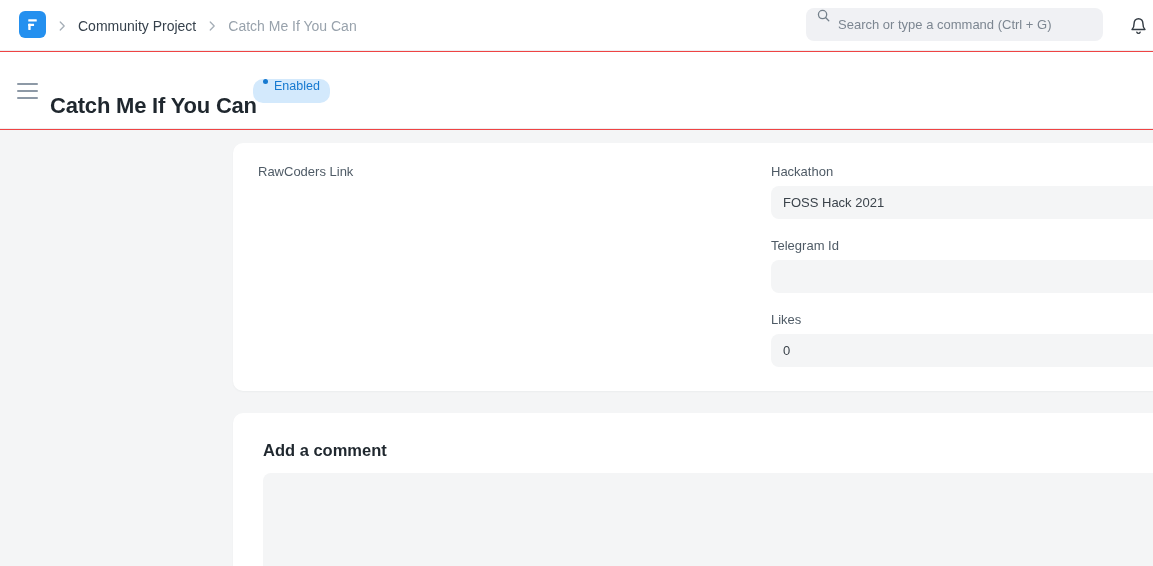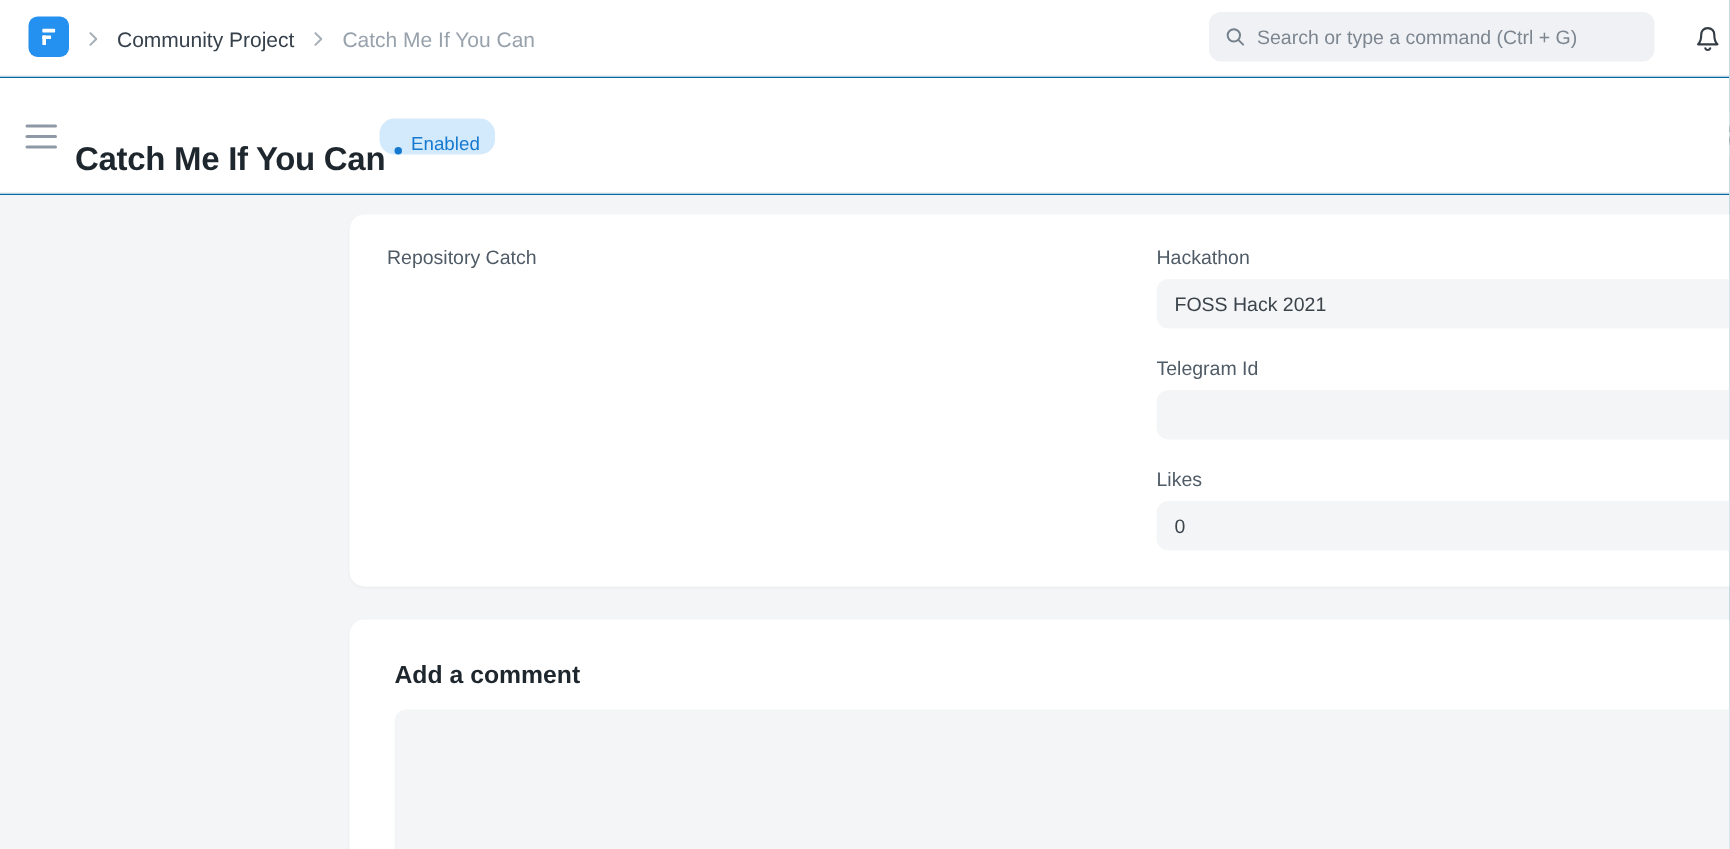--- a/index.html
+++ b/index.html
@@ -6,21 +6,21 @@
   html, body { margin: 0; padding: 0; }
   body {
     font-family: "Liberation Sans", "DejaVu Sans", sans-serif;
     background: #ffffff;
   }
   #stage {
     position: relative;
     width: 1153px;
     height: 566px;
     overflow: hidden;
-    background: #0369a1;
+    background: #ef4444;
   }
 
   
   .navbar {
     position: absolute; top: 0; left: 0; right: 0; height: 51px;
     background: #ffffff; border-bottom: 1px solid #ebeef0; z-index: 30;
   }
   .logo {
     position: absolute; left: 19px; top: 11px; width: 27px; height: 27px;
     background: #2490ef; border-radius: 6px;
@@ -31,21 +31,21 @@
     position: absolute; left: 55px; top: 0; height: 51px;
     display: flex; align-items: center; gap: 9px;
     font-size: 14px;
   }
   .crumb-sep { display: flex; align-items: center; }
   .crumb-link { color: #36414c; cursor: pointer; }
   .crumb-current { color: #98a2ac; }
   .search {
     position: absolute; right: 50px; top: 8px; width: 297px; height: 33px;
     background: #f0f1f4; border-radius: 8px;
-    display: flex; align-items: center; padding: 0 10px; gap: 7px;
+    display: flex; padding: 0 10px; gap: 7px;
   }
   .search input {
     border: none; outline: none; background: transparent;
     font-family: inherit; font-size: 13px; color: #4f5b66;
     flex: 1; padding: 0;
   }
   .search input::placeholder { color: #7c8691; opacity: 1; }
   .bell-btn {
     position: absolute; right: 2px; top: 12px; width: 26px; height: 28px;
     display: flex; align-items: center; justify-content: center;
@@ -66,21 +66,21 @@
     display: block; height: 2.4px; width: 21px; border-radius: 2px; background: #8d99a6;
   }
   .page-title {
     position: absolute; left: 50px; top: 25px;
     font-size: 22px; line-height: 27px; font-weight: 700;
     color: #1f272e; letter-spacing: -0.2px; white-space: nowrap;
   }
   .status-badge {
     position: absolute; left: 253px; top: 79px; height: 24px;
     background: #d3e9fc; color: #1579d0; border-radius: 10px;
-    display: flex; align-items: flex-end; gap: 6px; padding: 0 10px;
+    display: flex; align-items: flex-start; gap: 6px; padding: 0 10px;
     font-size: 12.5px;
   }
   .status-badge .dot {
     width: 5px; height: 5px; border-radius: 50%; background: #1579d0;
   }
   .head-btn {
     position: absolute; top: 75px; width: 30px; height: 30px;
     background: #ffffff; border: 1px solid #e5e9ec; border-radius: 9px;
     box-shadow: 0 1px 2px rgba(25,39,52,0.06);
     display: flex; align-items: center; justify-content: center;
@@ -221,21 +221,21 @@
     </span>
   </button>
 
   <main class="content">
 
     <section class="card card-form">
       <div class="form-grid">
 
         <div class="form-col">
           <div class="field">
-            <label class="field-label">Repository Catch</label>
+            <label class="field-label">RawCoders Link</label>
           </div>
           <div class="field">
           </div>
         </div>
 
         <div class="form-col">
           <div class="field">
             <label class="field-label">Hackathon</label>
             <input class="field-input" type="text" value="FOSS Hack 2021" style="">
           </div>

